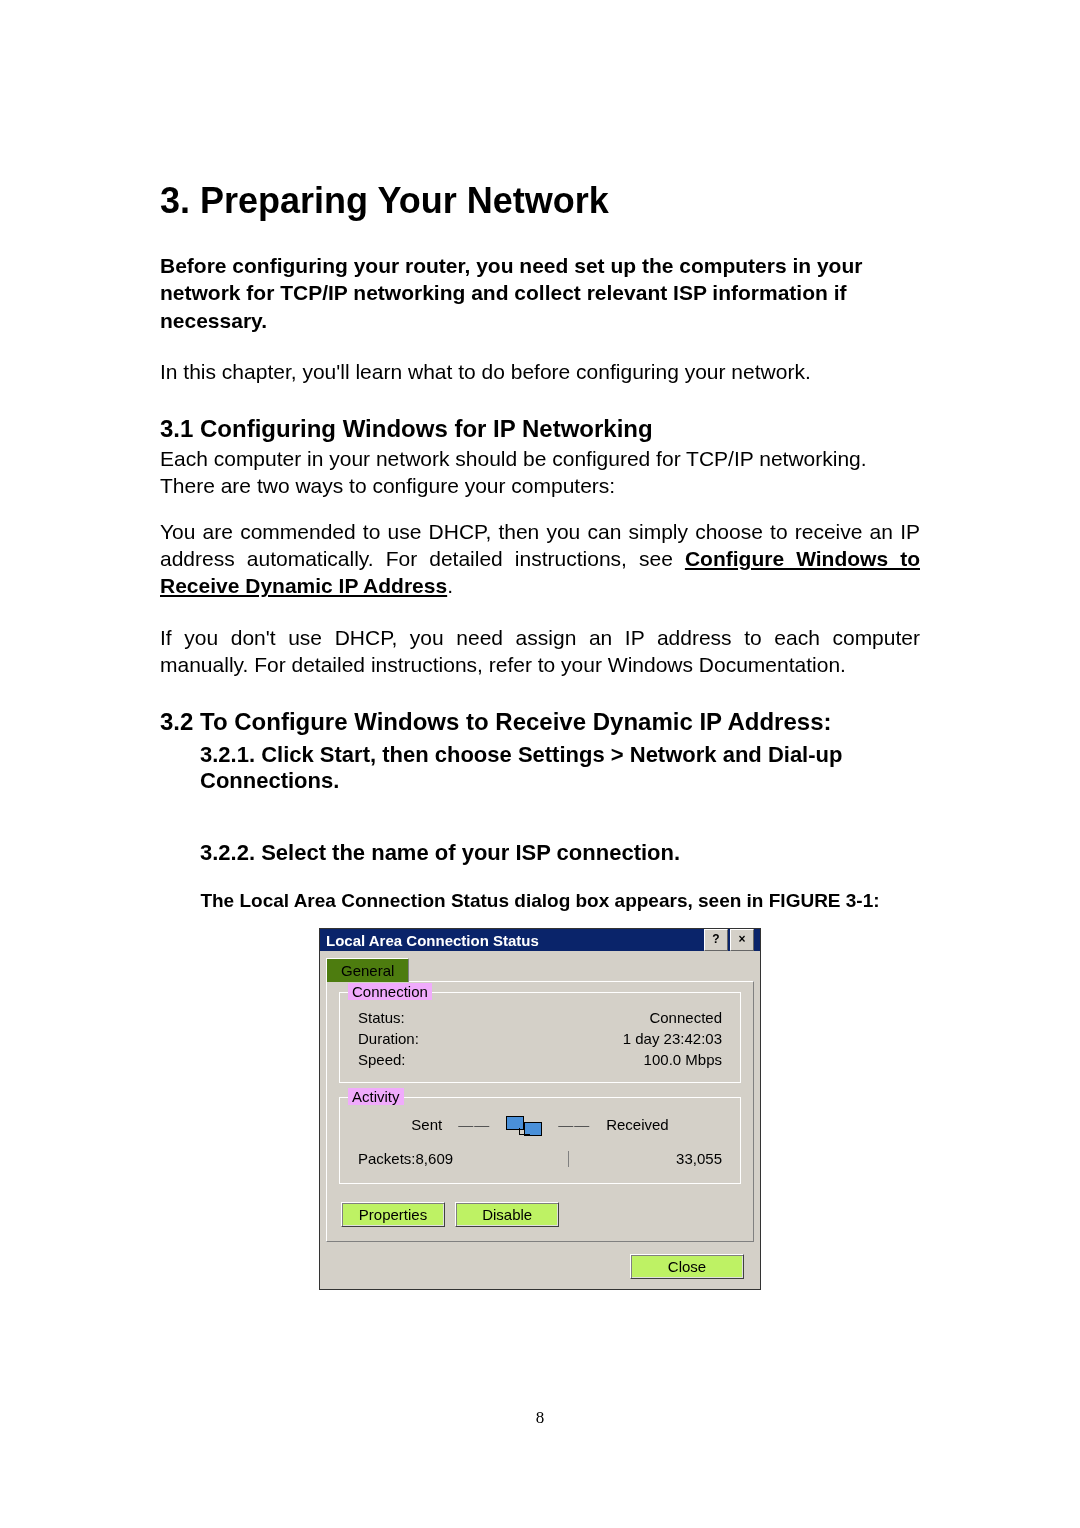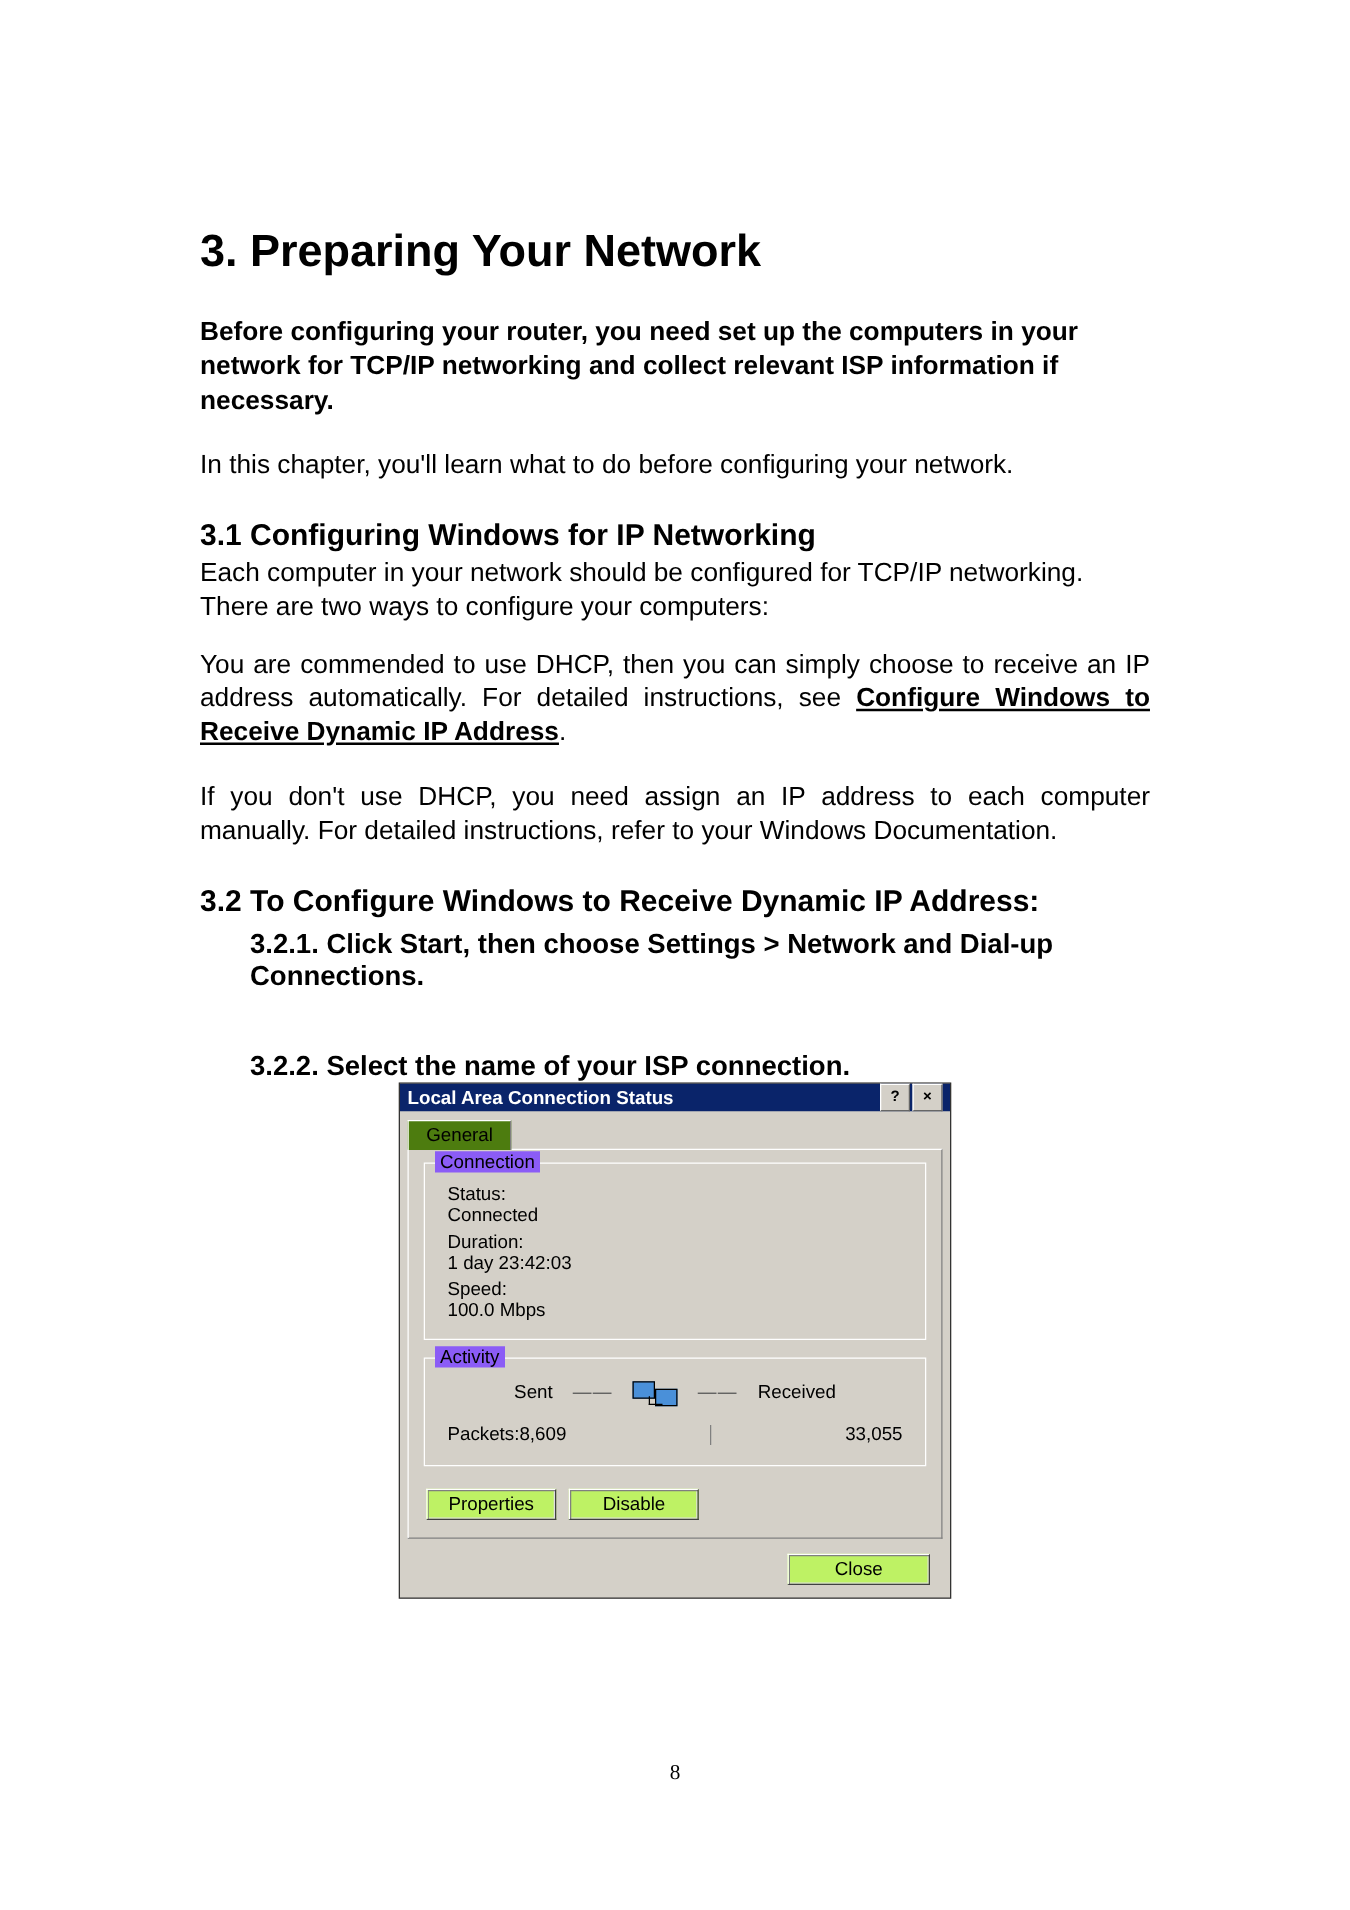--- a/index.html
+++ b/index.html
@@ -118,28 +118,27 @@
   .group-simple {
     border: 1px groove #fff;
     position: relative;
     padding: 14px 12px 12px 12px;
     margin-bottom: 14px;
   }
   .legend {
     position: absolute;
     top: -10px;
     left: 8px;
-    background: #8b5cf6;
+    background: #f0abfc;
     padding: 0 4px;
   }
   .row {
     display: flex;
     justify-content: space-between;
     padding: 2px 6px;
-    flex-direction: column;
   }
   .activity-head {
     display: flex;
     justify-content: center;
     gap: 16px;
     padding: 4px 0;
   }
   .dash {
     letter-spacing: 1px;
     color: #555;
@@ -217,20 +216,21 @@
   </div>
 
   <div class="p justify">If you don't use DHCP, you need assign an IP address to each computer manually. For detailed instructions, refer to your Windows Documentation.</div>
 
   <div class="h2">3.2 To Configure Windows to Receive Dynamic IP Address:</div>
 
   <div class="sub">3.2.1. Click Start, then choose Settings &gt; Network and Dial-up Connections.</div>
   <div style="height:40px;"></div>
   <div class="sub">3.2.2. Select the name of your ISP connection.</div>
 
+  <div class="caption">The Local Area Connection Status dialog box appears, seen in FIGURE 3-1:</div>
 
   <div class="dialog">
     <div class="titlebar">
       <span class="title">Local Area Connection Status</span>
       <span class="tbtn">?</span>
       <span class="tbtn">×</span>
     </div>
     <div class="tabrow">
       <span class="tab">General</span>
     </div>

